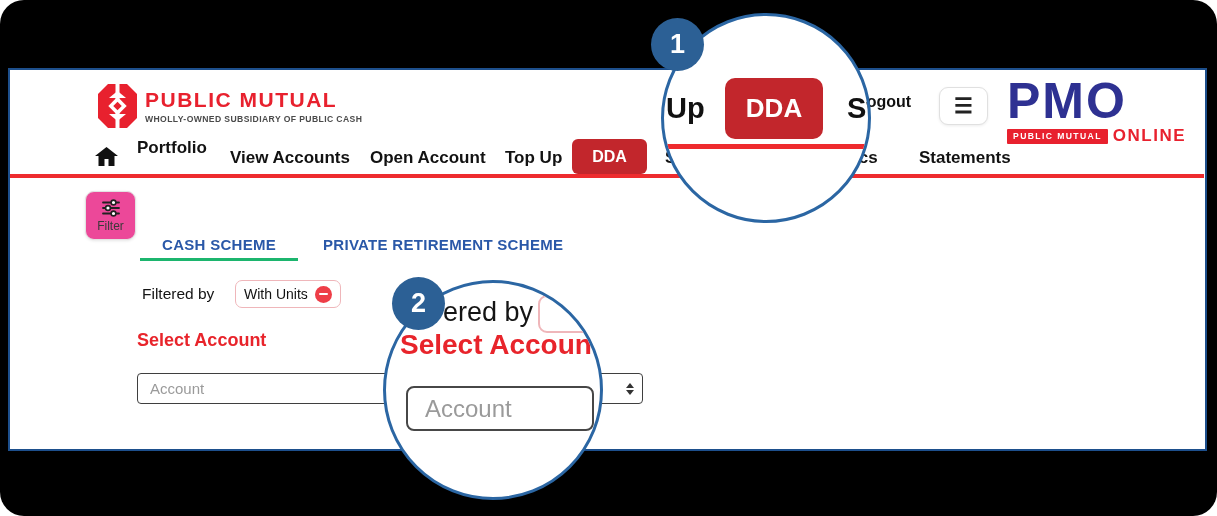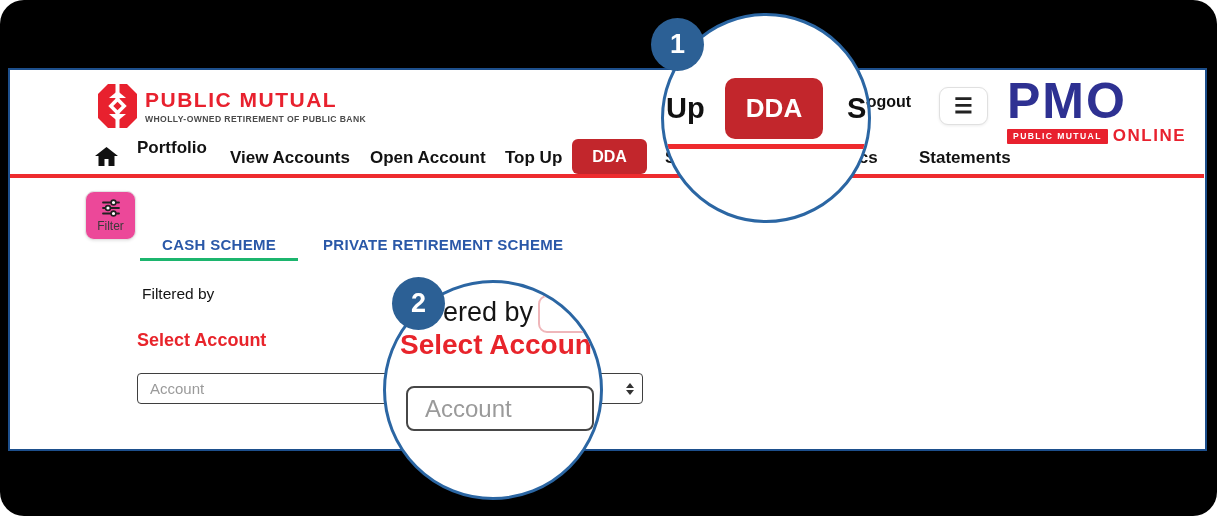--- a/index.html
+++ b/index.html
@@ -73,21 +73,21 @@
         <polygon points="11,1 30,1 40,11 40,35 30,45 11,45 1,35 1,11" fill="#e8212e"></polygon>
         <rect x="18.5" y="1" width="4" height="44" fill="#ffffff"></rect>
         <polygon points="20.5,8 29,15 12,15" fill="#ffffff"></polygon>
         <polygon points="20.5,38 12,31 29,31" fill="#ffffff"></polygon>
         <rect x="14" y="16.5" width="13" height="13" transform="rotate(45 20.5 23)" fill="#ffffff"></rect>
         <rect x="17.5" y="20" width="6" height="6" transform="rotate(45 20.5 23)" fill="#e8212e"></rect>
       </svg>
     </div>
     <div class="abs" style="left:135px; top:18px;">
       <div class="pm-brand-name">PUBLIC MUTUAL</div>
-      <div class="pm-tagline">WHOLLY-OWNED RETIREMENT OF PUBLIC BANK</div>
+      <div class="pm-tagline">WHOLLY-OWNED SUBSIDIARY OF PUBLIC CASH</div>
     </div>
 
     <div class="abs logout" style="left:847px; top:23px;">Logout</div>
     <div class="abs hamburger" style="left:929px; top:17px;">
       <span>☰</span>
     </div>
 
     <div class="abs" style="left:997px; top:6px; width:200px; height:60px;">
       <div class="pmo-acronym">PMO</div>
       <div style="display:flex; align-items:center; gap:5px; margin-top:0px;">
@@ -124,20 +124,26 @@
       </svg>
       <span>Filter</span>
     </div>
 
 
     <div class="tab" style="left:152px; top:166px;">CASH SCHEME</div>
     <div class="tab" style="left:313px; top:166px;">PRIVATE RETIREMENT SCHEME</div>
     <div class="tab-underline" style="left:130px; top:188px;"></div>
 
     <div class="filtered-by" style="left:132px; top:215px;">Filtered by</div>
+    <div class="chip" style="left:225px; top:210px;">
+      <span class="chip-label">With Units</span>
+      <span class="minus-circ">
+          <i></i>
+        </span>
+    </div>
 
     <div class="select-label" style="left:127px; top:260px;">Select Account</div>
     <div class="account-select" style="left:127px; top:303px;">
       <span class="ph">Account</span>
       <span class="spinner">
           <b class="up"></b>
           <b class="dn"></b>
         </span>
     </div>
   </div>

